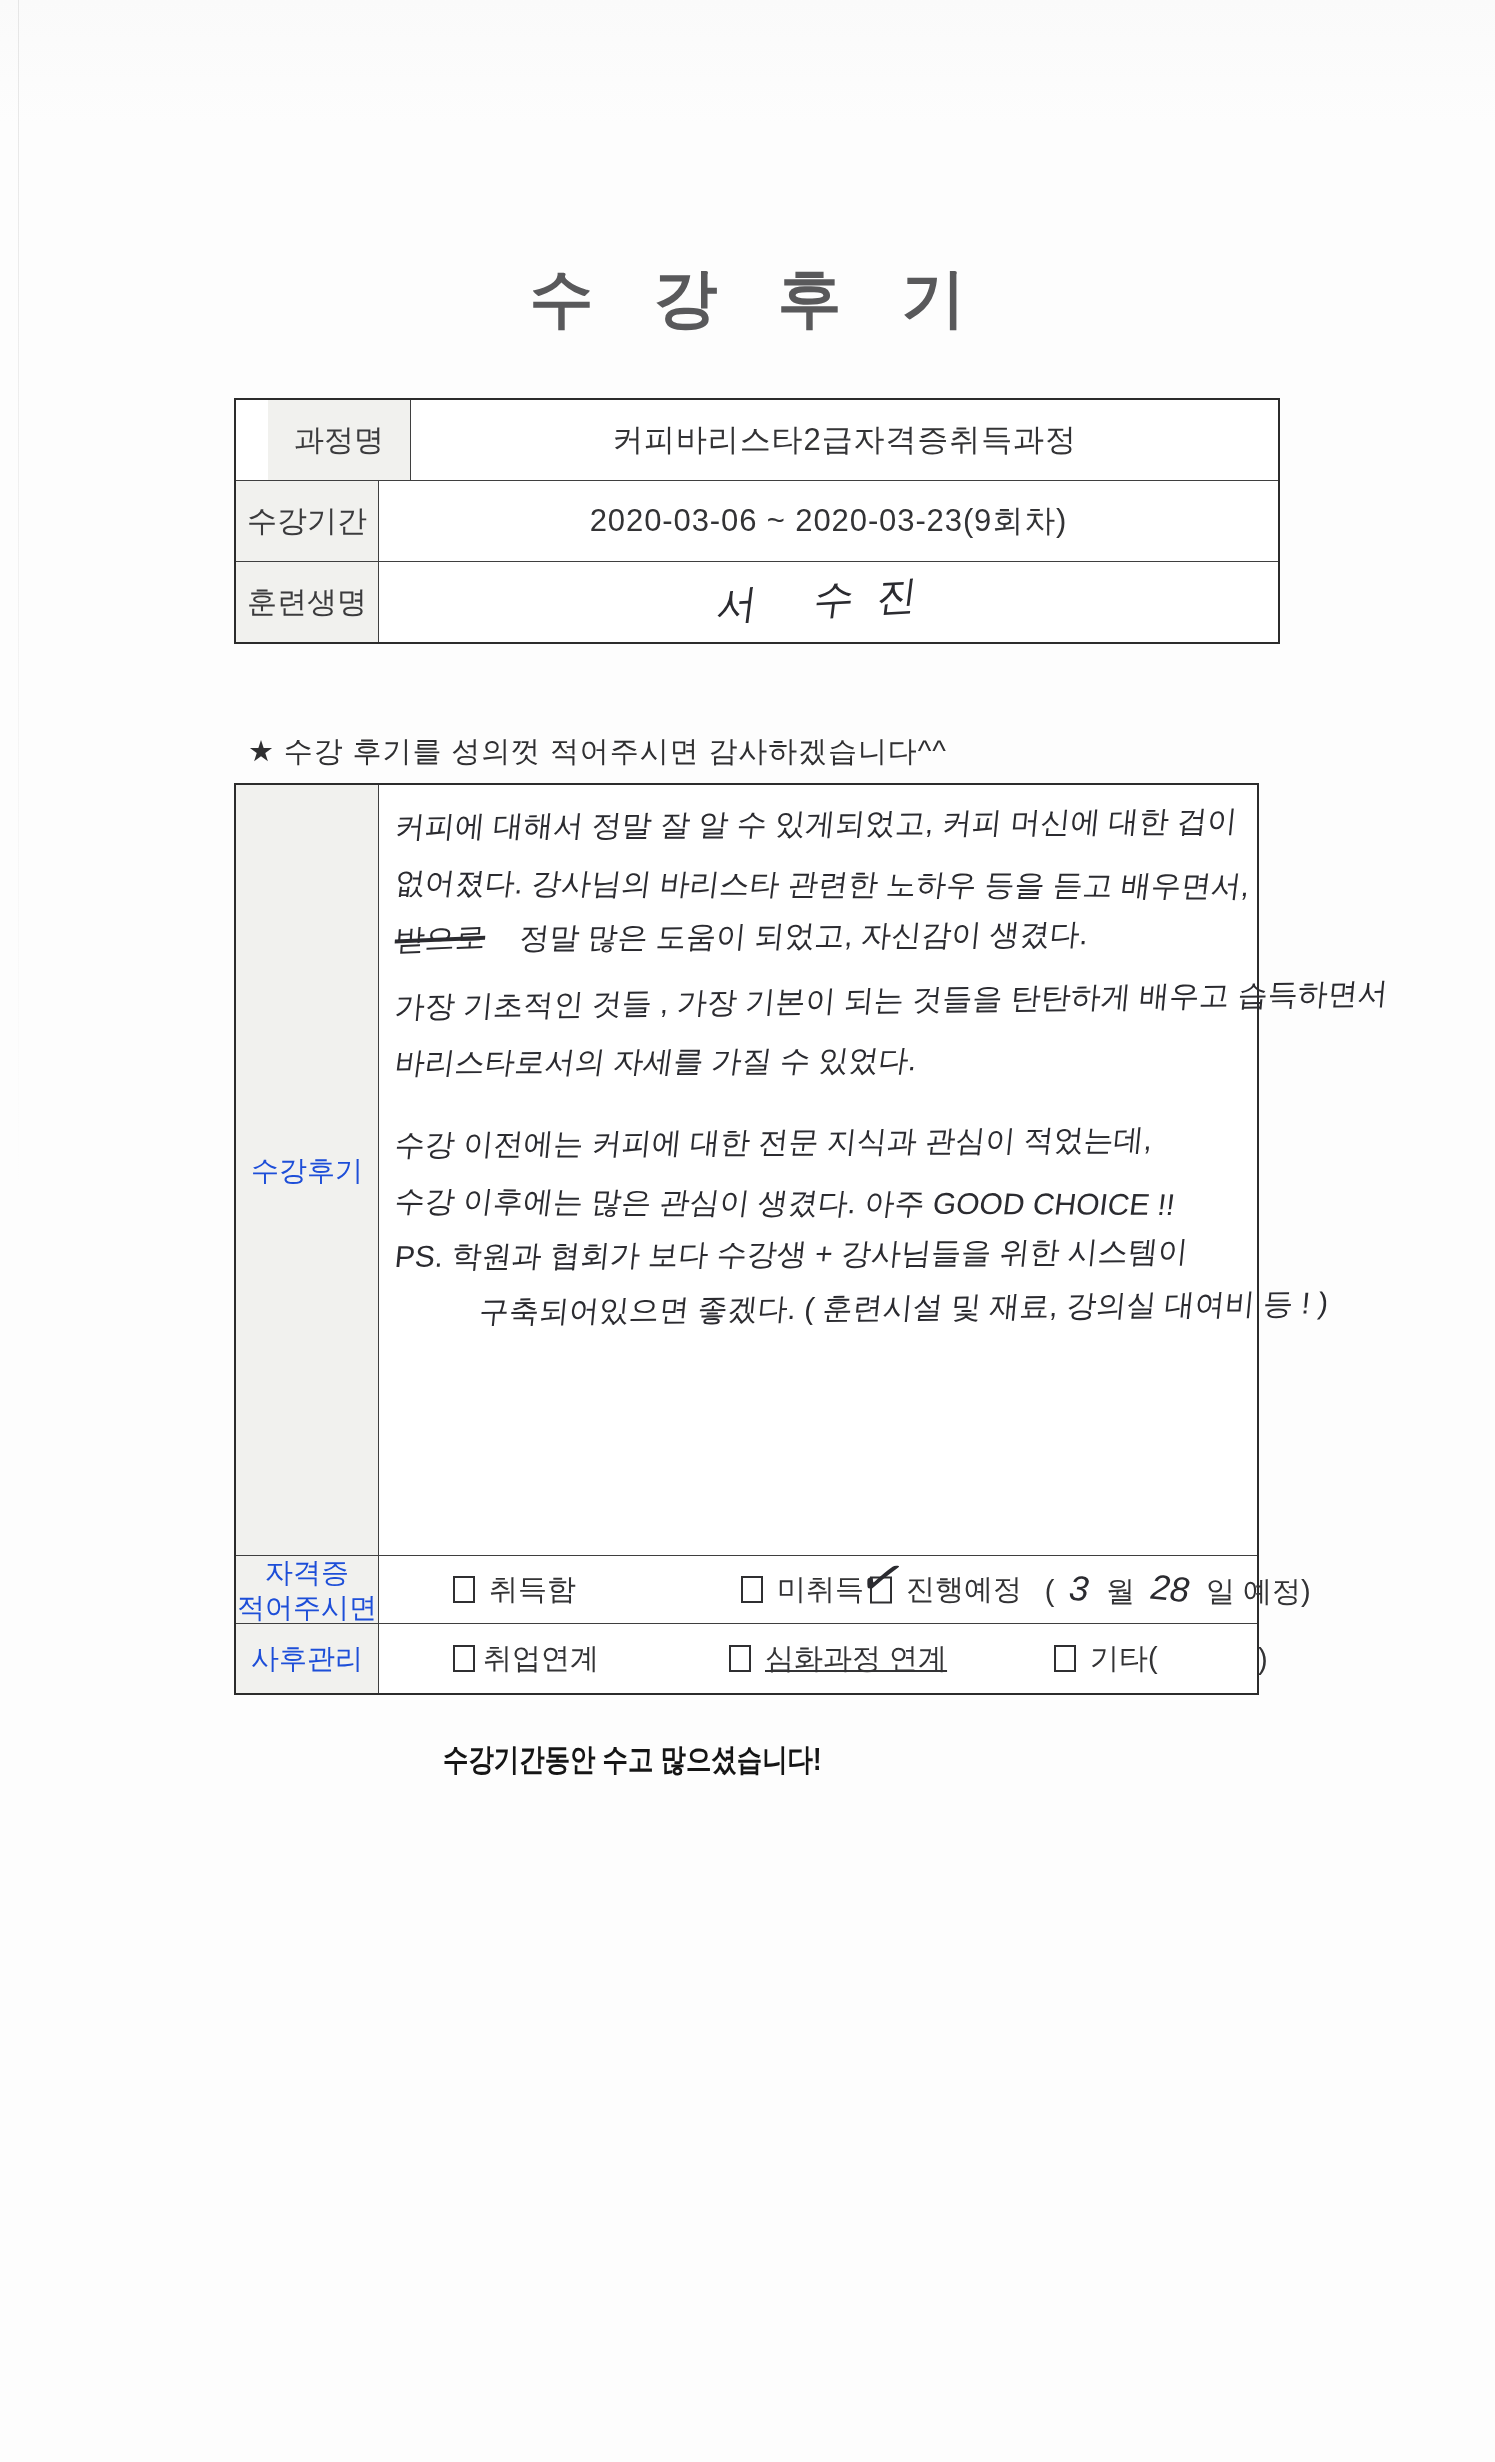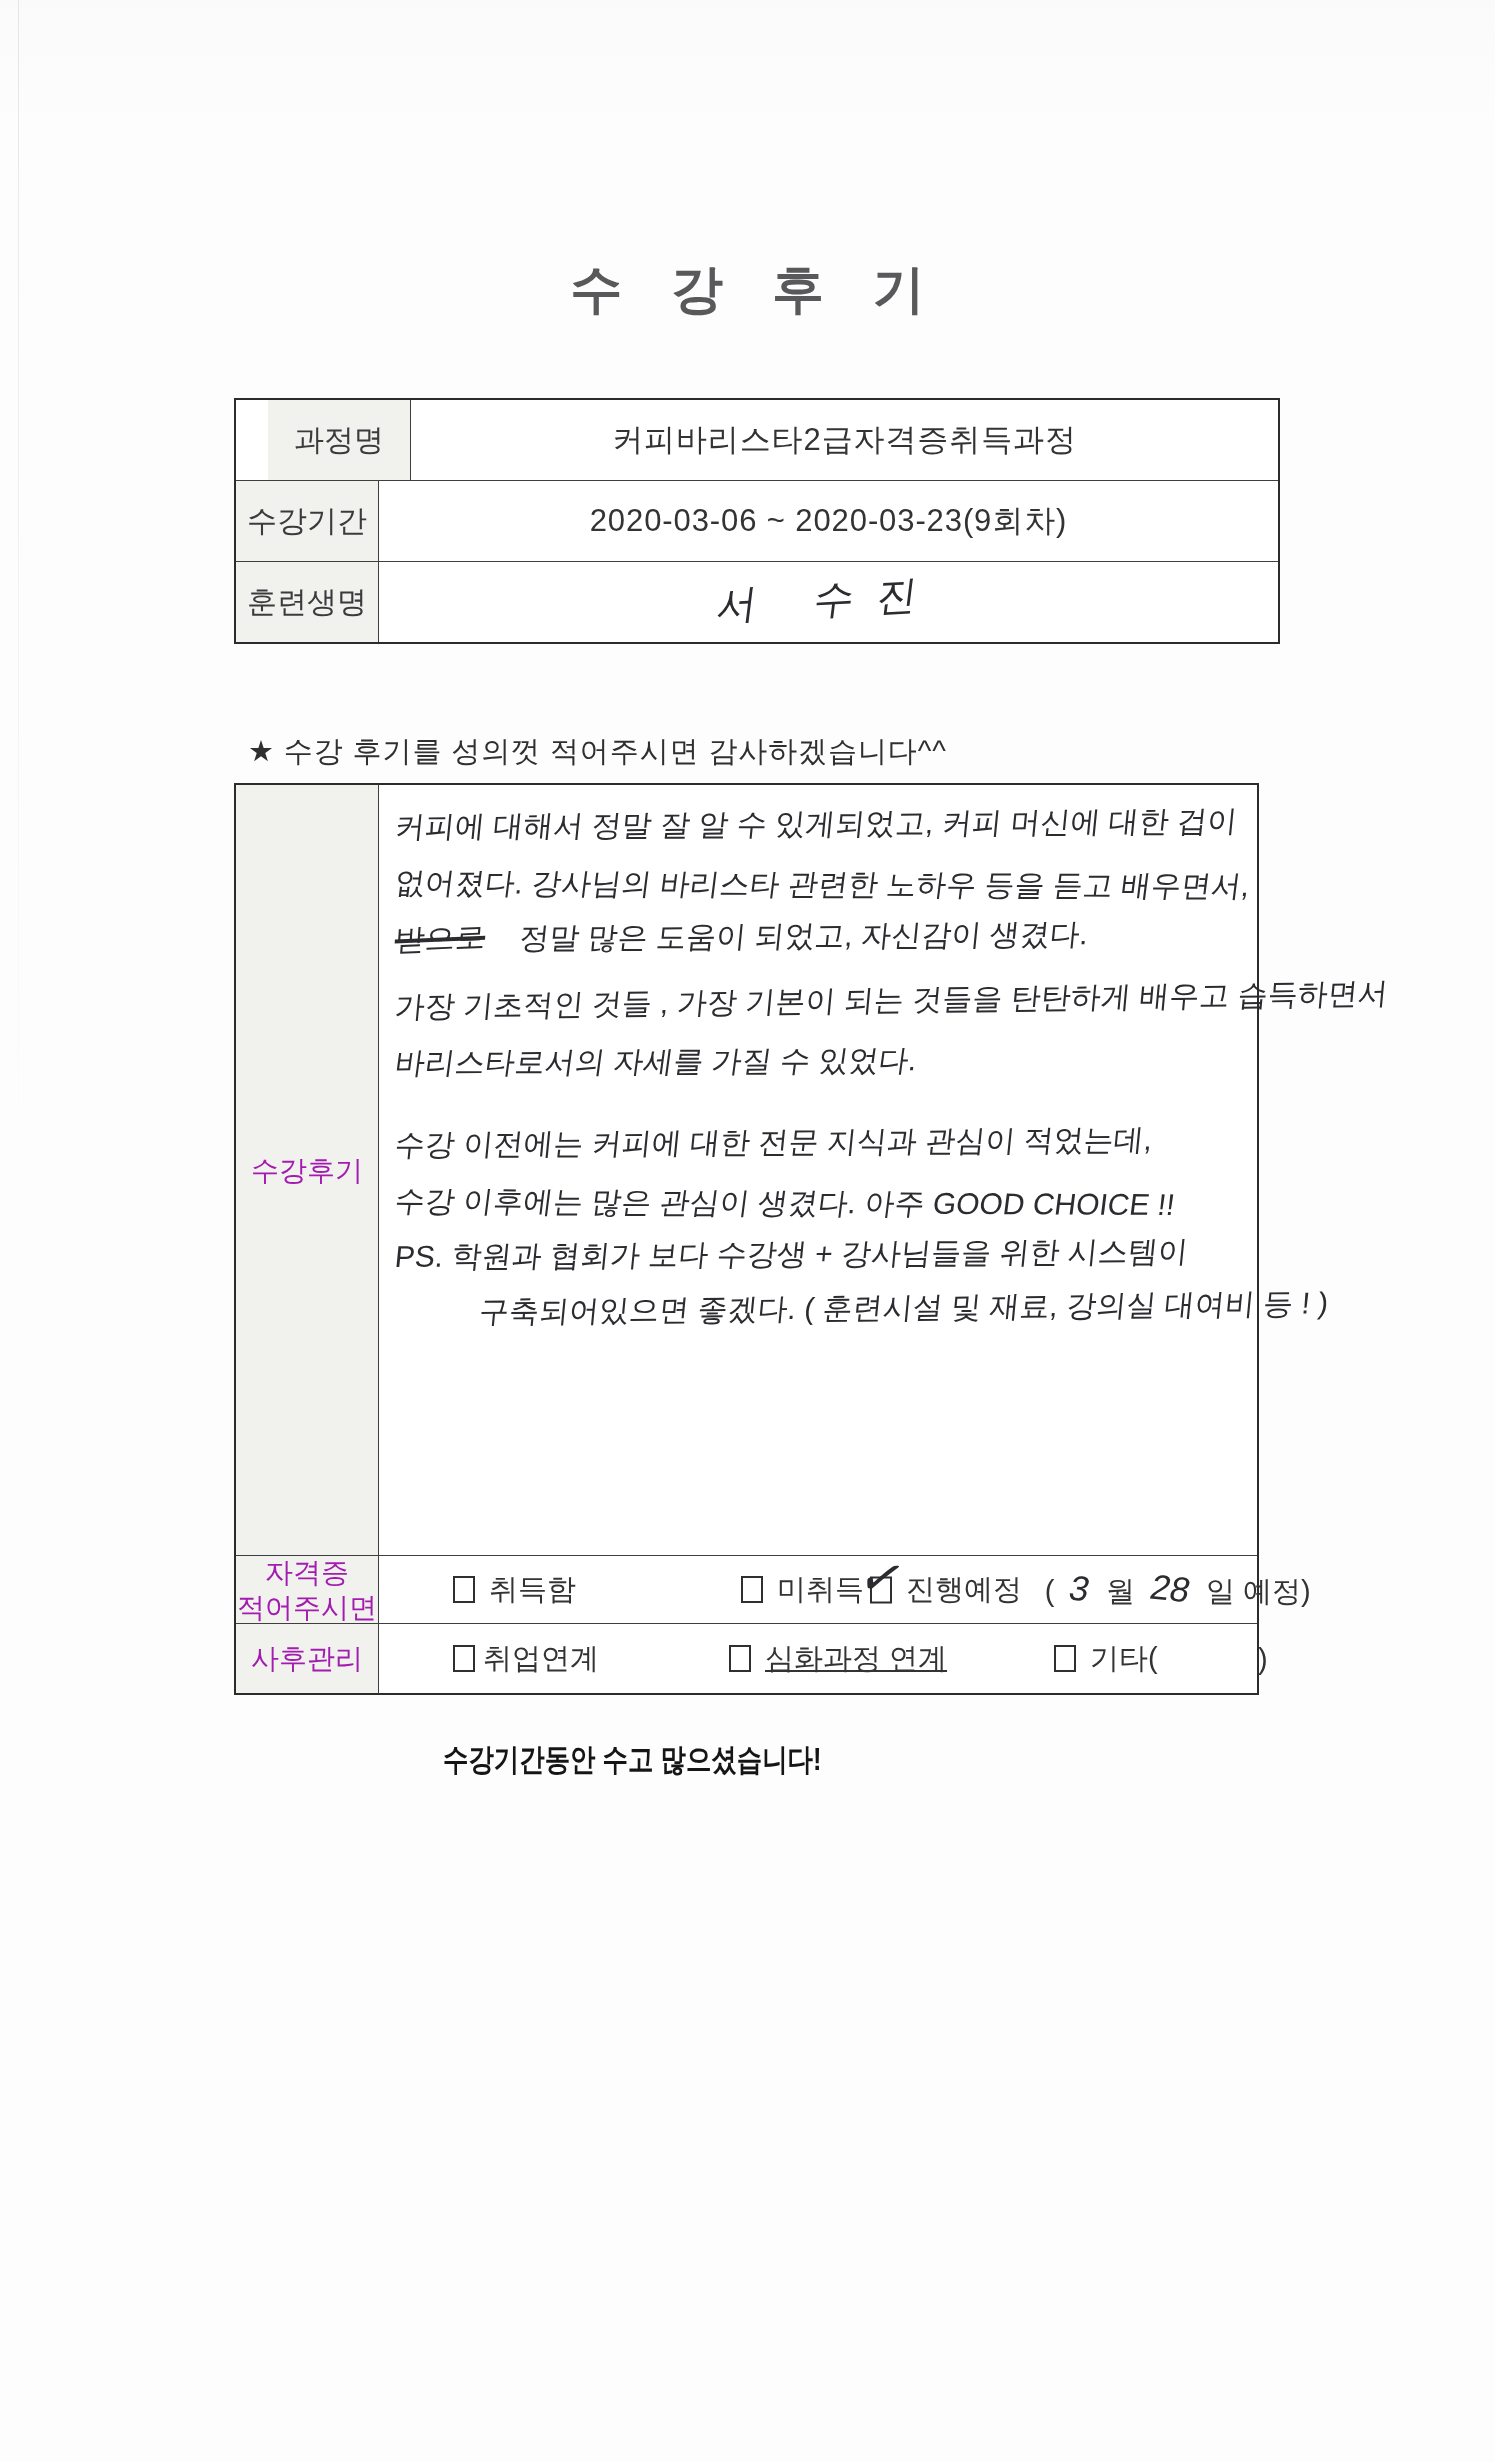--- a/index.html
+++ b/index.html
@@ -6,21 +6,21 @@
   .page{
     position:relative;width:1495px;height:2462px;margin:0 auto;
     background:linear-gradient(#fafafa,#fdfdfd 123px,#fdfdfd);
     font-family:"Liberation Sans","DejaVu Sans",sans-serif;
     color:#3a3a3c;overflow:hidden;
   }
   .scan-edge{position:absolute;left:17.6px;top:0;width:1.8px;height:1187px;
     background:linear-gradient(#e6e6e6,rgba(230,230,230,0));}
   
   .title{position:absolute;left:0;top:255px;width:1495px;text-align:center;
-    font-size:52px;font-weight:600;letter-spacing:0.33em;text-indent:0.33em;
+    font-size:64px;font-weight:600;letter-spacing:0.33em;text-indent:0.33em;
     color:#59595b;white-space:nowrap;}
   
   .info-table{position:absolute;left:234px;top:398px;width:1046px;
     border:2.6px solid #2c2c2c;background:#fff;box-sizing:border-box;}
   .info-row{display:flex;height:80px;border-top:1.8px solid #3f3f3f;}
   .info-row:first-child{border-top:none;margin-left:32px;}
   .cell-label{flex:0 0 142px;background:#f1f1ee;border-right:1.8px solid #3f3f3f;
     display:flex;align-items:center;justify-content:center;
     font-size:30px;color:#3b3b3d;}
   .cell-value{flex:1;display:flex;align-items:center;justify-content:center;
@@ -35,21 +35,21 @@
   
   .review-table{position:absolute;left:234px;top:783px;width:1025px;
     border:2.6px solid #2c2c2c;background:#fff;box-sizing:border-box;}
   .rt-row{display:flex;border-top:1.8px solid #3f3f3f;}
   .rt-row:first-child{border-top:none;}
   .rt-row.row-a{height:770px;}
   .rt-row.row-b{height:67px;}
   .rt-row.row-c{height:69px;}
   .rt-label{flex:0 0 142px;background:#f1f1ee;border-right:1.8px solid #3f3f3f;
     display:flex;flex-direction:column;align-items:center;justify-content:center;
-    font-size:28px;color:#a21caf;line-height:35px;}
+    font-size:28px;color:#1d4ed8;line-height:35px;}
   .rt-content{flex:1;position:relative;overflow:visible;}
   .review-body{padding:14px 0 0 16px;overflow:visible;}
   .rline{font-size:30px;line-height:56px;white-space:nowrap;color:#2b2b30;
     transform:skewX(-6deg) rotate(-0.4deg);transform-origin:left center;}
   .rline:nth-child(2){transform:skewX(-7deg) rotate(0.2deg);}
   .rline:nth-child(4){margin-top:12.3px;transform:skewX(-6deg) rotate(-0.8deg);}
   .rline:nth-child(5){transform:skewX(-8deg) rotate(-0.3deg);}
   .rline:nth-child(6){margin-top:26px;}
   .rline:nth-child(7){transform:skewX(-7deg) rotate(0.3deg);}
   .rline:nth-child(9){padding-left:84px;transform:skewX(-6deg) rotate(-0.6deg);}

